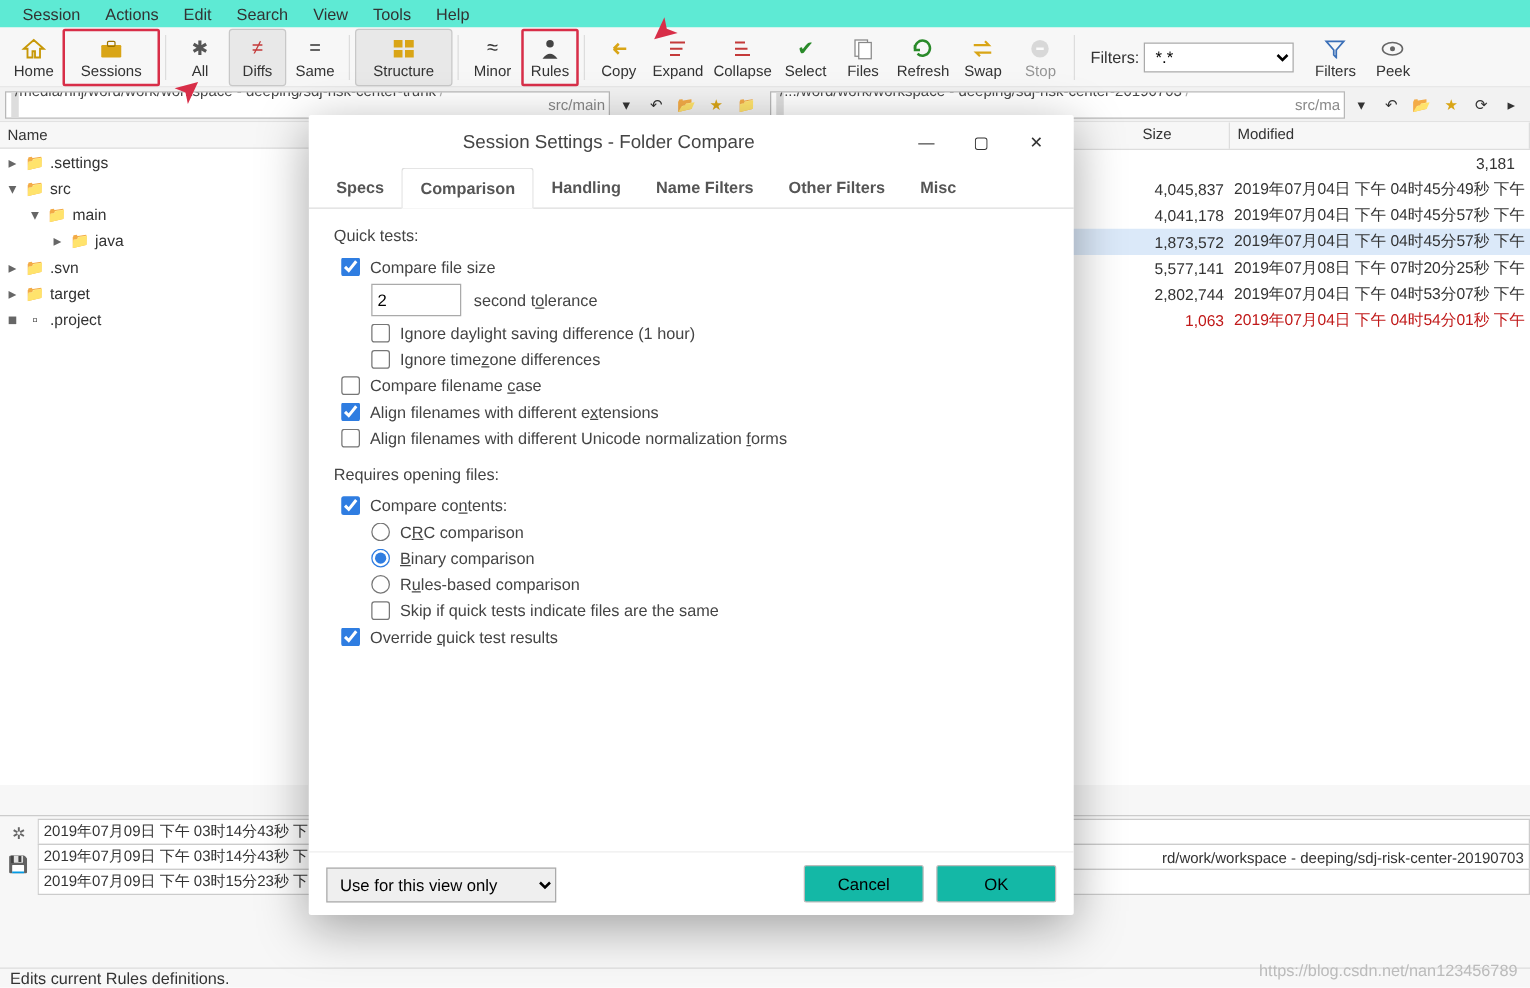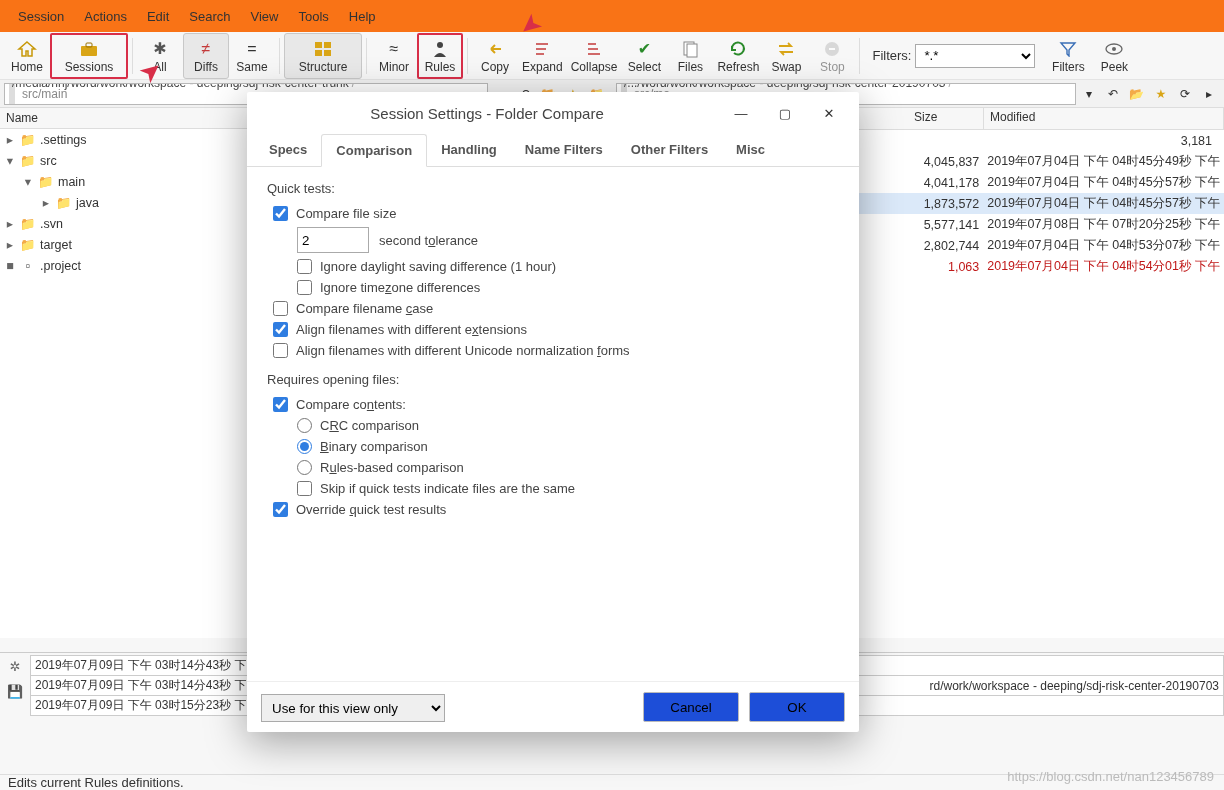--- a/index.html
+++ b/index.html
@@ -1,37 +1,37 @@
 <!DOCTYPE html>
 <html><head>
 <meta charset="utf-8">
 <style>
   * { box-sizing: border-box; margin: 0; padding: 0; }
   body { font-family: "Segoe UI", Arial, sans-serif; font-size: 13px; color: #333; background: #f7f7f7; width: 1224px; height: 790px; overflow: hidden; position: relative; }
   
   
-  .menubar { display: flex; height: 22px; background: #f97316; padding: 16px 8px; align-items: center; gap: 0; }
+  .menubar { display: flex; height: 22px; background: #5eead4; padding: 4px 8px; gap: 0; }
   .menubar .item { padding: 0 10px; cursor: default; }
   
   
   .toolbar { display: flex; height: 48px; background: #f7f7f7; align-items: center; padding: 0 4px; border-bottom: 1px solid #e4e4e4; }
   .tool { display: flex; flex-direction: column; align-items: center; justify-content: center; min-width: 46px; height: 46px; padding: 2px 4px; position: relative; }
   .tool .icon { width: 22px; height: 22px; display: flex; align-items: center; justify-content: center; font-size: 16px; }
   .tool .label { font-size: 12px; }
   .tool.highlighted { border: 2px solid #d82e48; border-radius: 2px; }
   .tool.depressed { background: #e8e8e8; border: 1px solid #c8c8c8; border-radius: 3px; }
   .tool.with-drop { min-width: 78px; }
   .sep { width: 1px; height: 36px; background: #ddd; margin: 0 4px; }
   .filters-box { display: flex; align-items: center; gap: 4px; margin-left: 8px; }
   .filters-box select { width: 120px; height: 24px; border: 1px solid #aaa; background: #fff; padding: 0 4px; }
   
   
   .paths { display: flex; height: 28px; background: #f2f2f2; border-bottom: 1px solid #ddd; }
   .path-half { flex: 1; display: flex; align-items: center; gap: 2px; padding: 0 4px; }
-  .path-box { flex: 1; height: 22px; border: 1px solid #b8b8b8; background: #fff; display: flex; align-items: center; overflow: hidden; }
+  .path-box { flex: 1; height: 22px; border: 1px solid #b8b8b8; background: #fff; display: flex; align-items: center; overflow: hidden; justify-content: space-between; }
   .crumb { padding: 0 3px; color: #444; white-space: nowrap; font-size: 12px; }
   .crumb.sep::after { content: "/"; color: #aaa; padding-left: 3px; }
   .crumb.tail { color: #888; }
   .mini-btn { width: 22px; height: 22px; display: flex; align-items: center; justify-content: center; font-size: 12px; }
   
   
   .files { display: flex; height: 530px; background: #fff; }
   .tree { width: 248px; border-right: 1px solid #e0e0e0; }
   .right-pane { flex: 1; position: relative; }
   .colhdr { display: flex; background: #f7f7f7; border-bottom: 1px solid #ddd; height: 22px; font-size: 12px; }
@@ -81,21 +81,21 @@
   .panel .chk-row.sub { margin-left: 30px; }
   .panel .chk-row input[type=checkbox] { width: 15px; height: 15px; accent-color: #2f7de1; }
   .panel .chk-row input[type=radio] { width: 15px; height: 15px; accent-color: #2f7de1; }
   .panel .num-row { display: flex; align-items: center; gap: 10px; margin: 6px 0 6px 30px; }
   .panel .num-row input { width: 72px; height: 26px; border: 1px solid #aaa; padding: 0 4px; }
   .underline { text-decoration: underline; }
   
   .dlg-foot { display: flex; align-items: flex-end; padding: 10px 14px; gap: 10px; border-top: 1px solid #eee; }
   .dlg-foot select { width: 184px; height: 28px; border: 1px solid #aaa; padding: 0 6px; }
   .dlg-foot .spacer { flex: 1; }
-  .dlg-foot button { width: 96px; height: 30px; border: 1px solid #bbb; background: #1d4ed8; border-radius: 2px; }
+  .dlg-foot button { width: 96px; height: 30px; border: 1px solid #bbb; background: #14b8a6; border-radius: 2px; }
   
   svg { display: block; }
 </style>
 </head>
 <body>
 
 <div class="menubar">
   <div class="item">Session</div>
   <div class="item">Actions</div>
   <div class="item">Edit</div>

